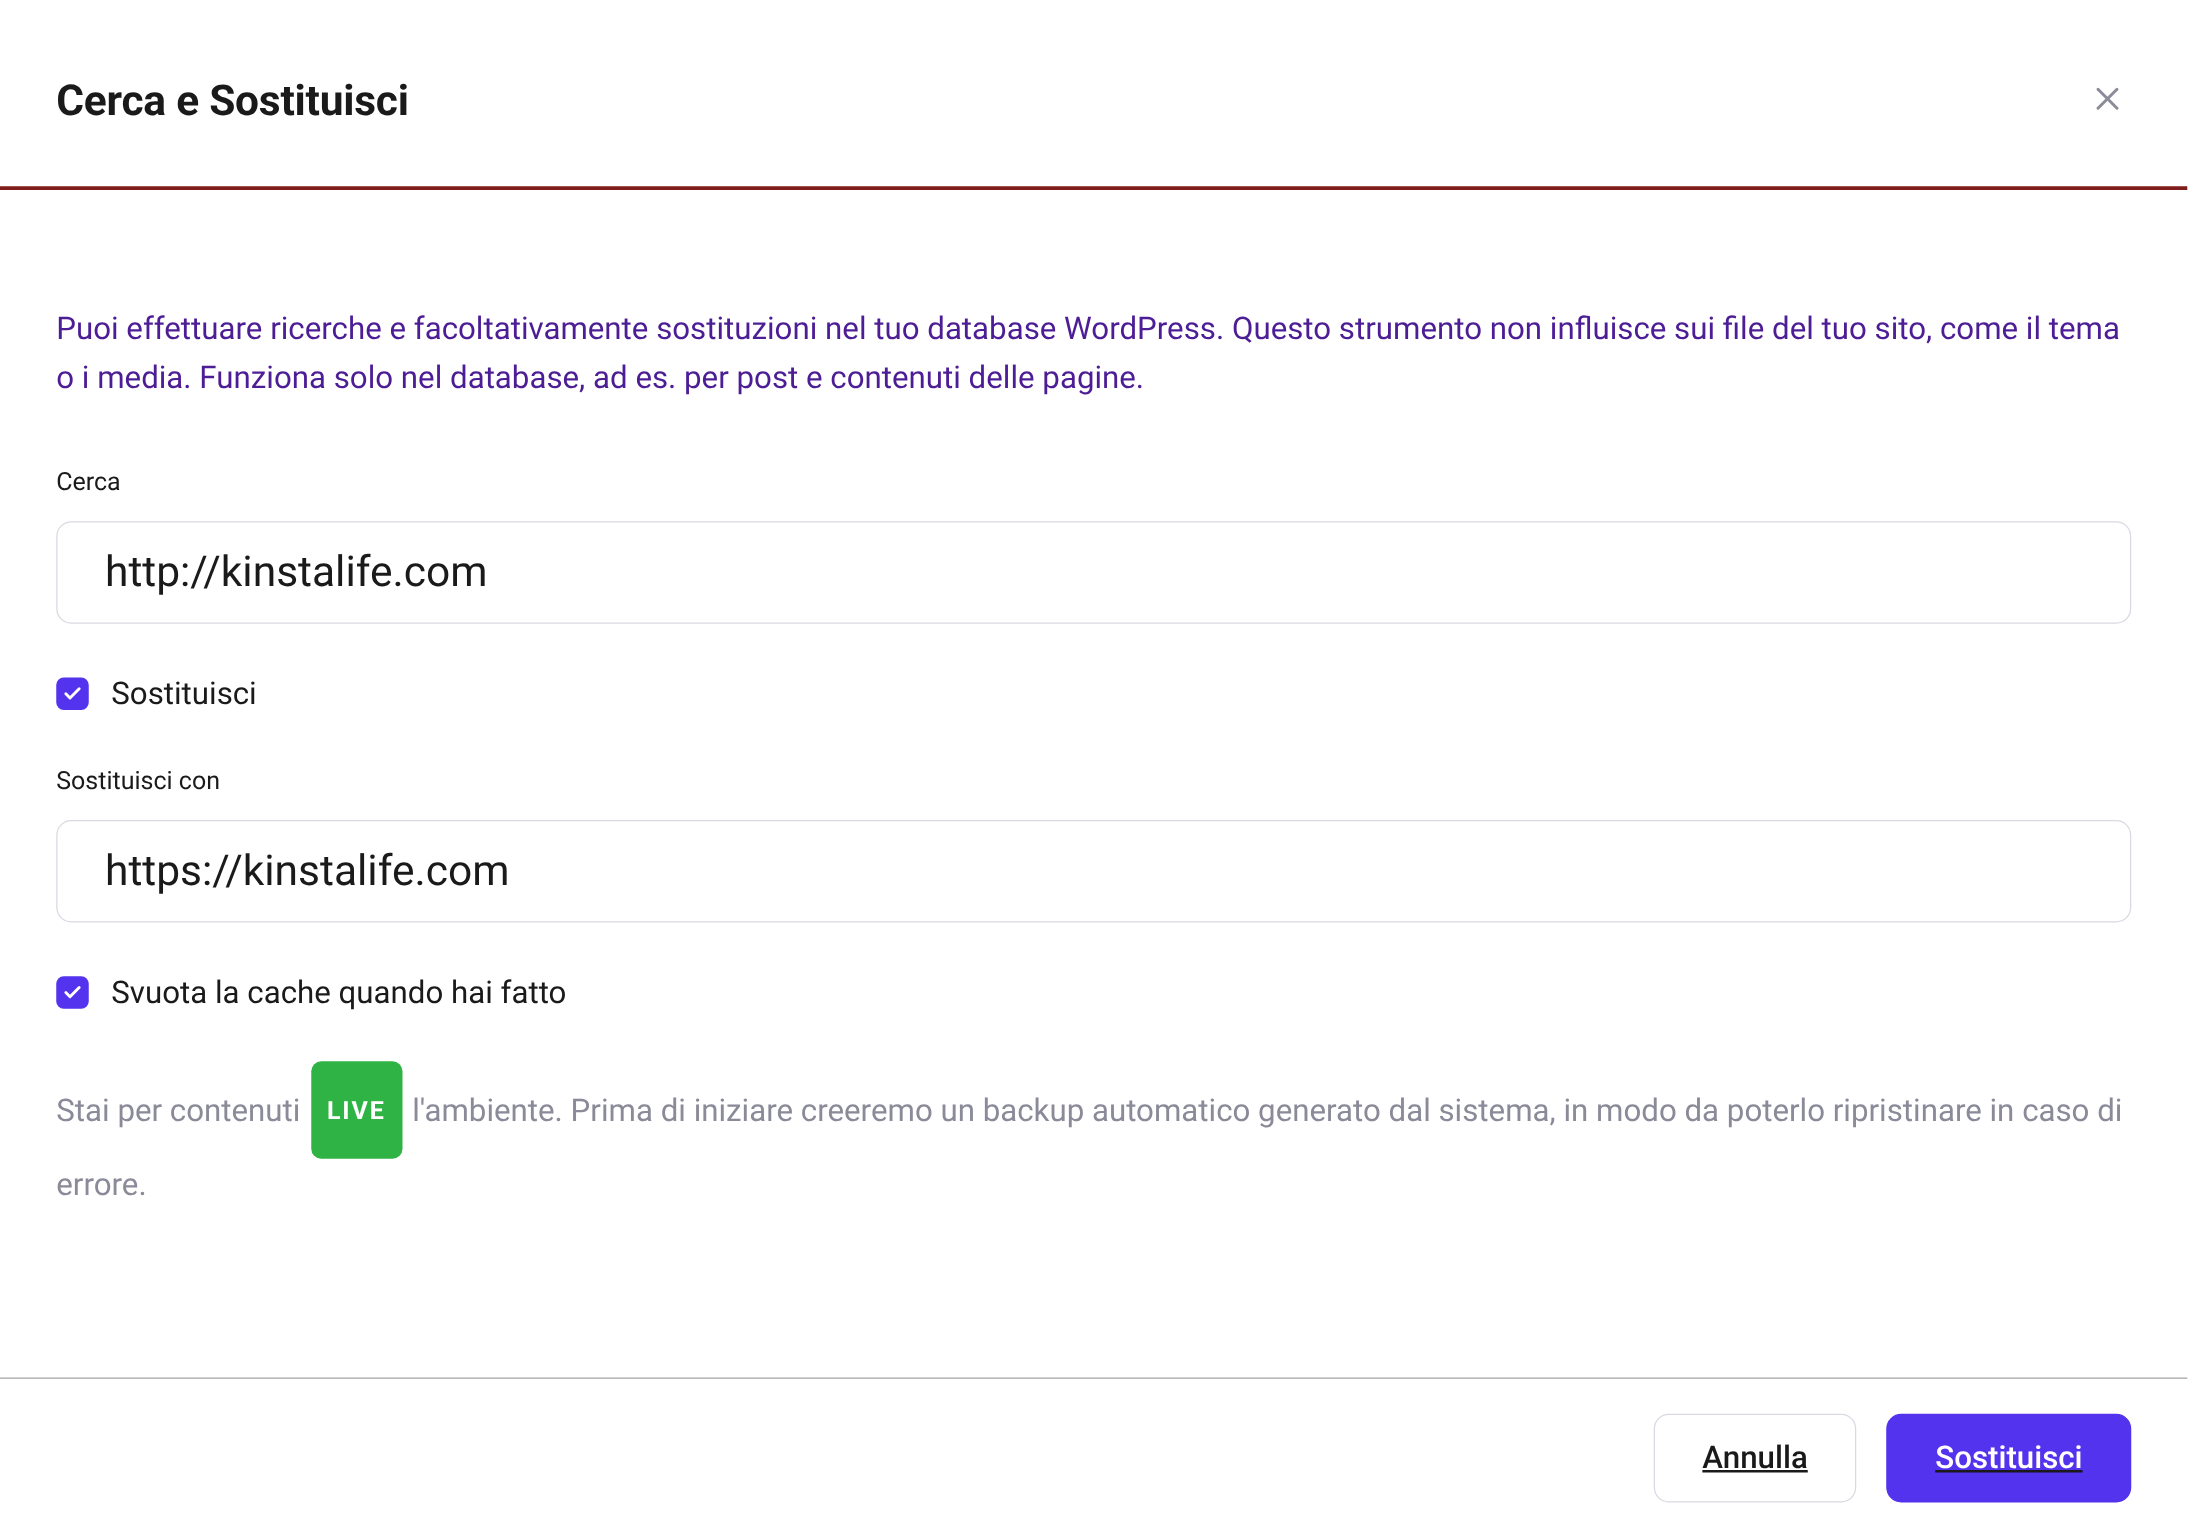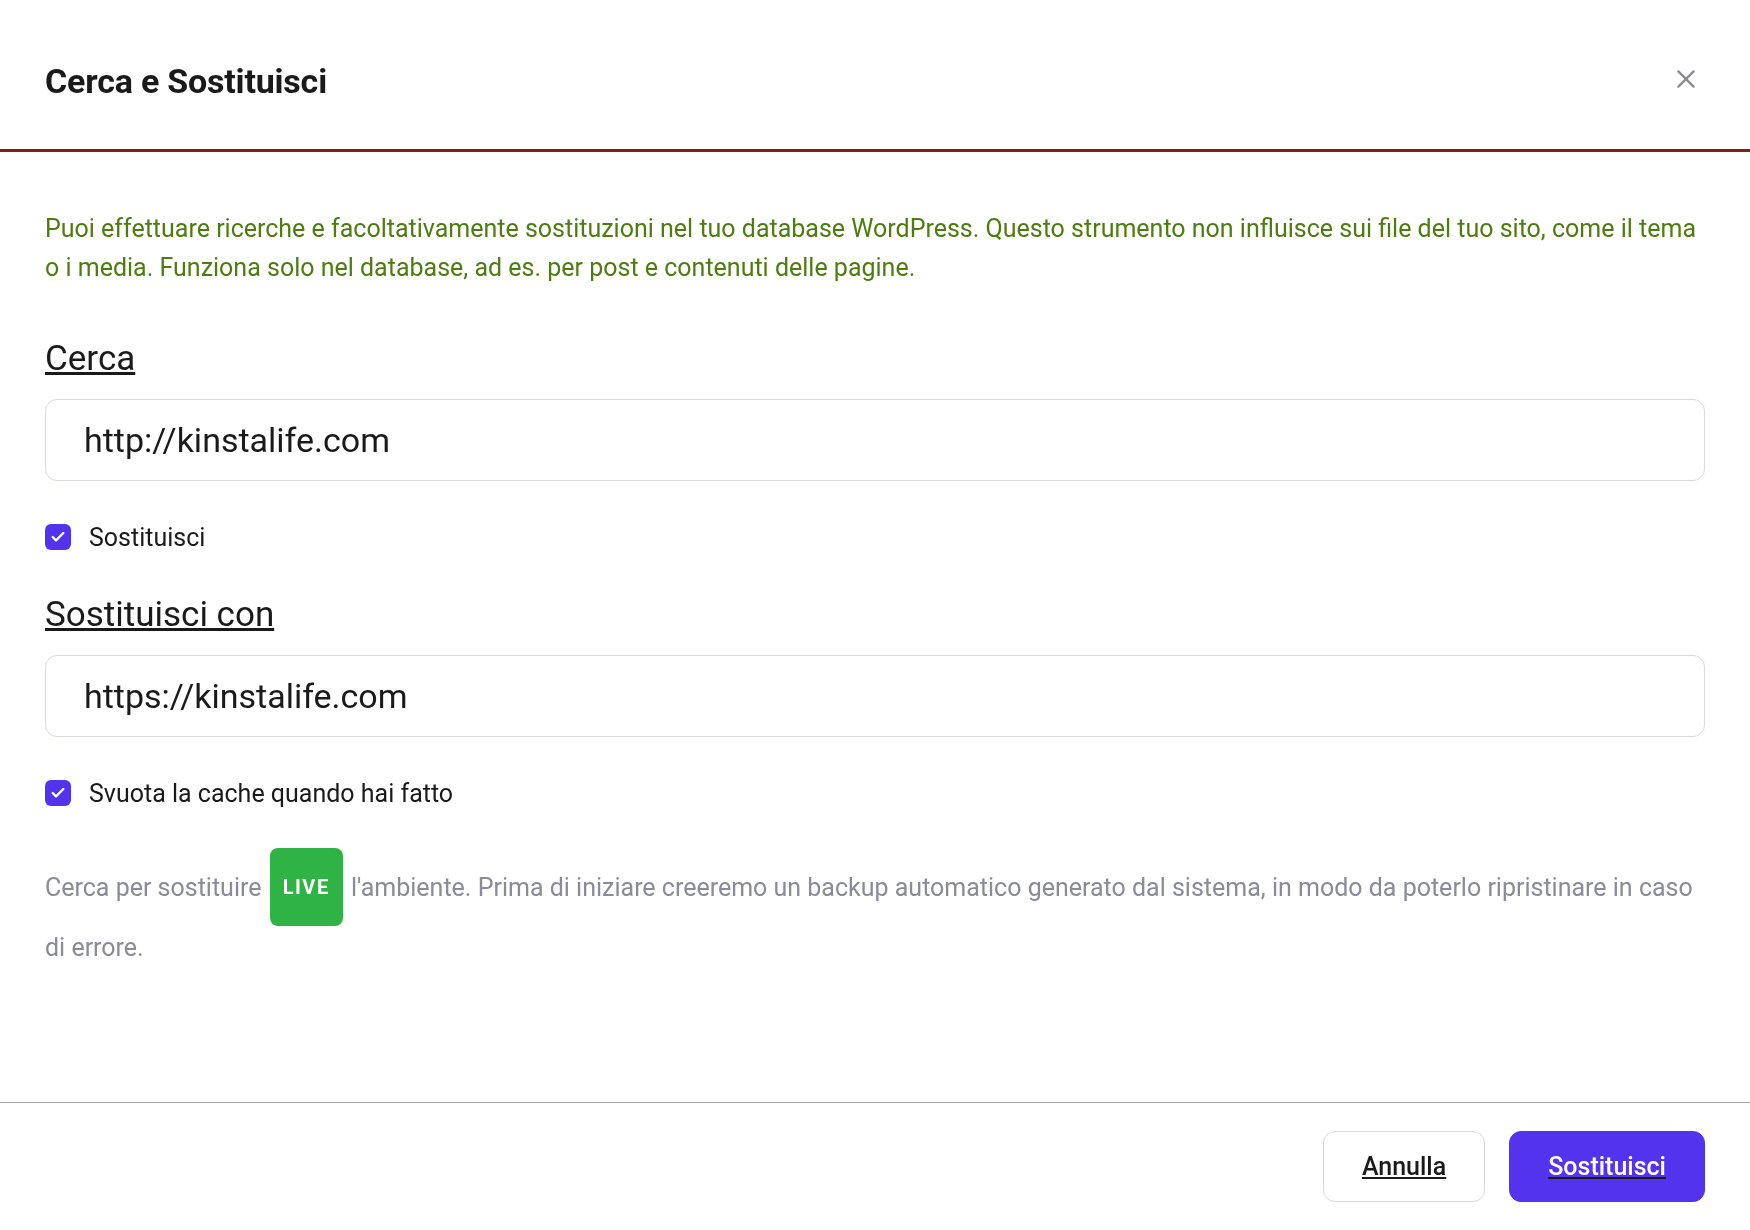--- a/index.html
+++ b/index.html
@@ -38,31 +38,31 @@
     }
     .close-btn svg { width: 26px; height: 26px; }
     .body {
       padding: 58px 45px 30px 45px;
       flex: 1;
       overflow: auto;
     }
     .description {
       font-size: 25px;
       line-height: 1.55;
-      color: #4d7c0f;
+      color: #4c1d95;
       margin-bottom: 50px;
+      margin-top: 35px;
     }
     .field-group { margin-bottom: 42px; }
     .label {
       display: block;
-      font-size: 35px;
+      font-size: 20px;
       font-weight: 400;
       color: #1a1a1a;
       margin-bottom: 20px;
-      text-decoration: underline;
     }
     .input {
       width: 100%;
       font-size: 34px;
       padding: 20px 38px;
       border: 1px solid #d9d9e2;
       border-radius: 12px;
       background: #fff;
       color: #1a1a1a;
       font-family: inherit;
@@ -177,21 +177,21 @@
     <div class="checkbox-row" style="margin-top:28px;">
       <span class="checkbox">
         <svg viewBox="0 0 24 24" fill="none" stroke="currentColor" stroke-width="3.5" stroke-linecap="round" stroke-linejoin="round">
           <polyline points="4 12 9 17 20 6"></polyline>
         </svg>
       </span>
       <span class="checkbox-label">Svuota la cache quando hai fatto</span>
     </div>
 
     <p class="notice">
-      <span>Cerca per sostituire </span><span class="badge-live">LIVE</span><span> l'ambiente. Prima di iniziare creeremo un backup automatico generato dal sistema, in modo da poterlo ripristinare in caso di errore.</span>
+      <span>Stai per contenuti </span><span class="badge-live">LIVE</span><span> l'ambiente. Prima di iniziare creeremo un backup automatico generato dal sistema, in modo da poterlo ripristinare in caso di errore.</span>
     </p>
 
   </div>
 
   <div class="footer">
     <button class="btn btn-secondary">Annulla</button>
     <button class="btn btn-primary">Sostituisci</button>
   </div>
 
 </div>

